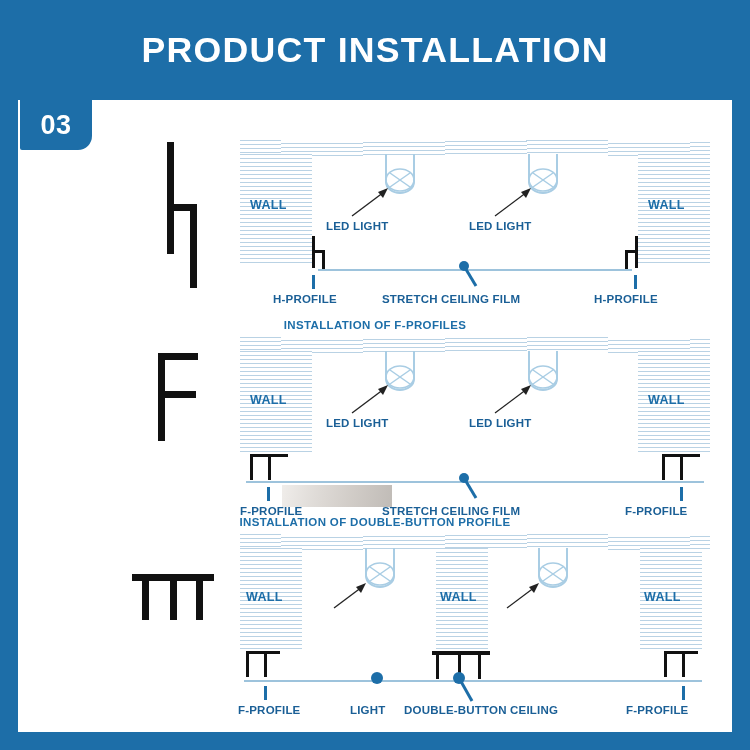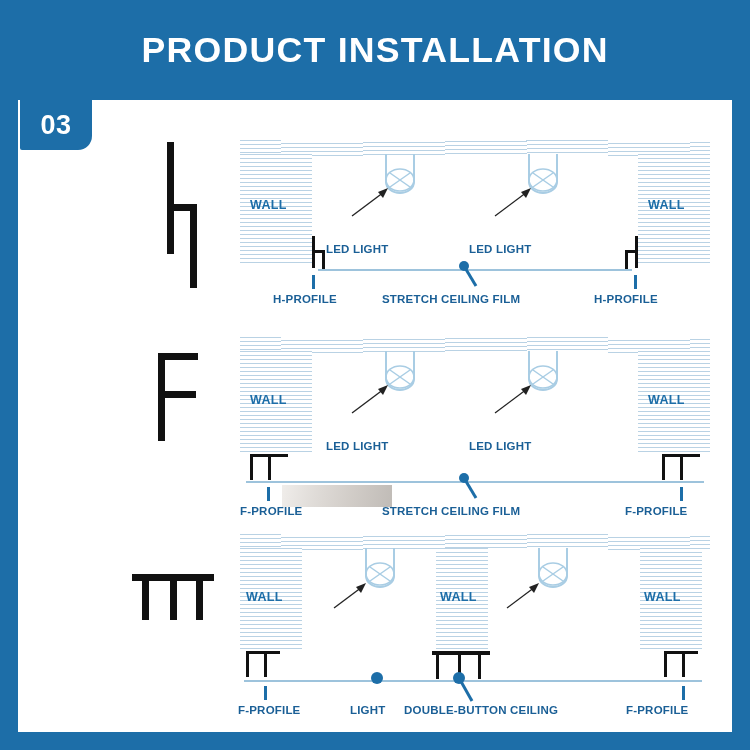--- a/index.html
+++ b/index.html
@@ -76,21 +76,21 @@
   .wall-label{
     position:absolute;color:#1d6ea8;font-size:12.5px;font-weight:bold;
     letter-spacing:.3px;
   }
   .lbl{
     position:absolute;color:#1a5f96;font-size:11.5px;font-weight:bold;
     letter-spacing:.2px;white-space:nowrap;
   }
   .ledlbl{
     position:absolute;color:#1a5f96;font-size:11.5px;font-weight:bold;
-    letter-spacing:.2px;white-space:nowrap;margin-top:23px;
+    letter-spacing:.2px;white-space:nowrap;
   }
 
   .filmline{
     position:absolute;height:2px;background:#9dc3dc;
   }
   .tick{
     position:absolute;width:3px;background:#1d6ea8;
   }
   .blackbar{position:absolute;background:#111111;}
   .redact{
@@ -182,20 +182,21 @@
       <div class="tick" style="left:394px;top:137px;height:14px;"></div>
 
       <div class="lbl" style="left:33px;top:155px;">H-PROFILE</div>
       <div class="lbl" style="left:142px;top:155px;">STRETCH CEILING FILM</div>
       <div class="lbl" style="left:354px;top:155px;">H-PROFILE</div>
     </div>
   </div>
 
   <div class="section" style="left:18px;top:315px;width:714px;height:195px;">
 
+    <div class="sec-title" style="top:4px;">INSTALLATION OF F-PROFILES</div>
 
     <div class="glyph" style="left:130px;top:38px;">
       <div class="blackbar" style="left:10px;top:0px;width:7px;height:88px;"></div>
       <div class="blackbar" style="left:10px;top:0px;width:40px;height:7px;"></div>
       <div class="blackbar" style="left:10px;top:38px;width:38px;height:7px;"></div>
     </div>
 
     <div class="diagram" style="left:222px;top:20px;width:470px;height:175px;">
 
       <div class="hatch tilt" style="left:0px;top:2px;width:470px;height:16px;"></div>
@@ -254,20 +255,21 @@
       <div class="redact" style="left:42px;top:150px;width:110px;height:22px;"></div>
 
       <div class="lbl" style="left:0px;top:170px;">F-PROFILE</div>
       <div class="lbl" style="left:142px;top:170px;">STRETCH CEILING FILM</div>
       <div class="lbl" style="left:385px;top:170px;">F-PROFILE</div>
     </div>
   </div>
 
   <div class="section" style="left:18px;top:512px;width:714px;height:200px;">
 
+    <div class="sec-title" style="top:4px;">INSTALLATION OF DOUBLE-BUTTON PROFILE</div>
 
     <div class="glyph" style="left:114px;top:62px;">
       <div class="blackbar" style="left:0px;top:0px;width:82px;height:7px;"></div>
       <div class="blackbar" style="left:10px;top:0px;width:7px;height:46px;"></div>
       <div class="blackbar" style="left:38px;top:0px;width:7px;height:46px;"></div>
       <div class="blackbar" style="left:64px;top:0px;width:7px;height:46px;"></div>
     </div>
 
     <div class="diagram" style="left:222px;top:20px;width:470px;height:180px;">
 

